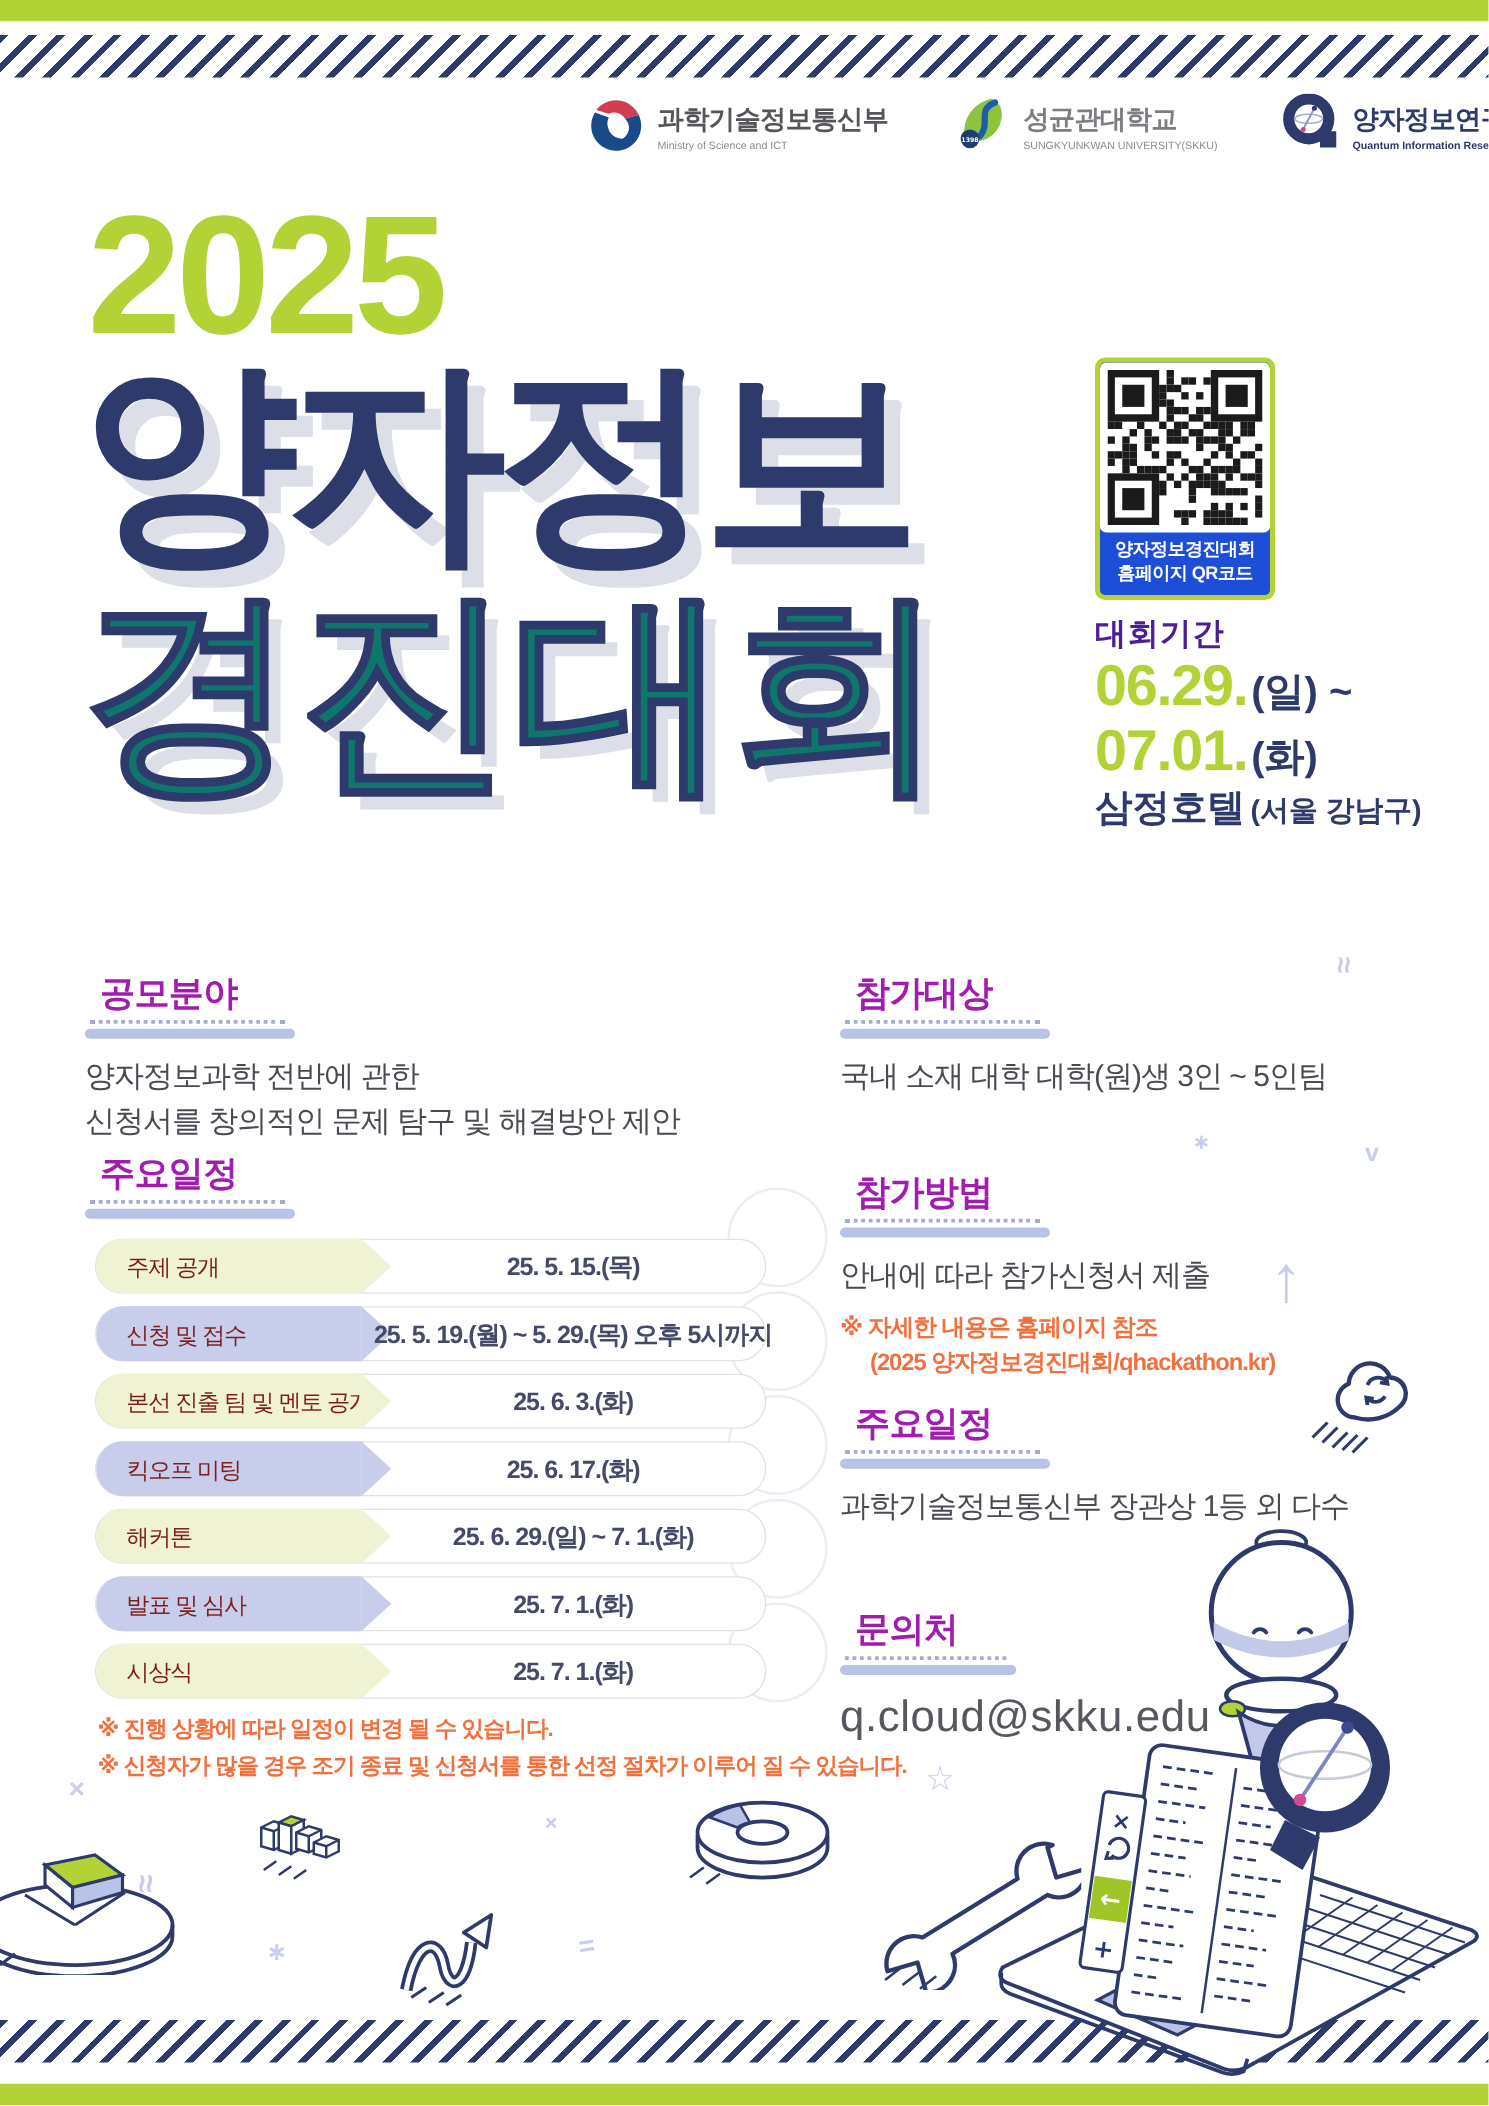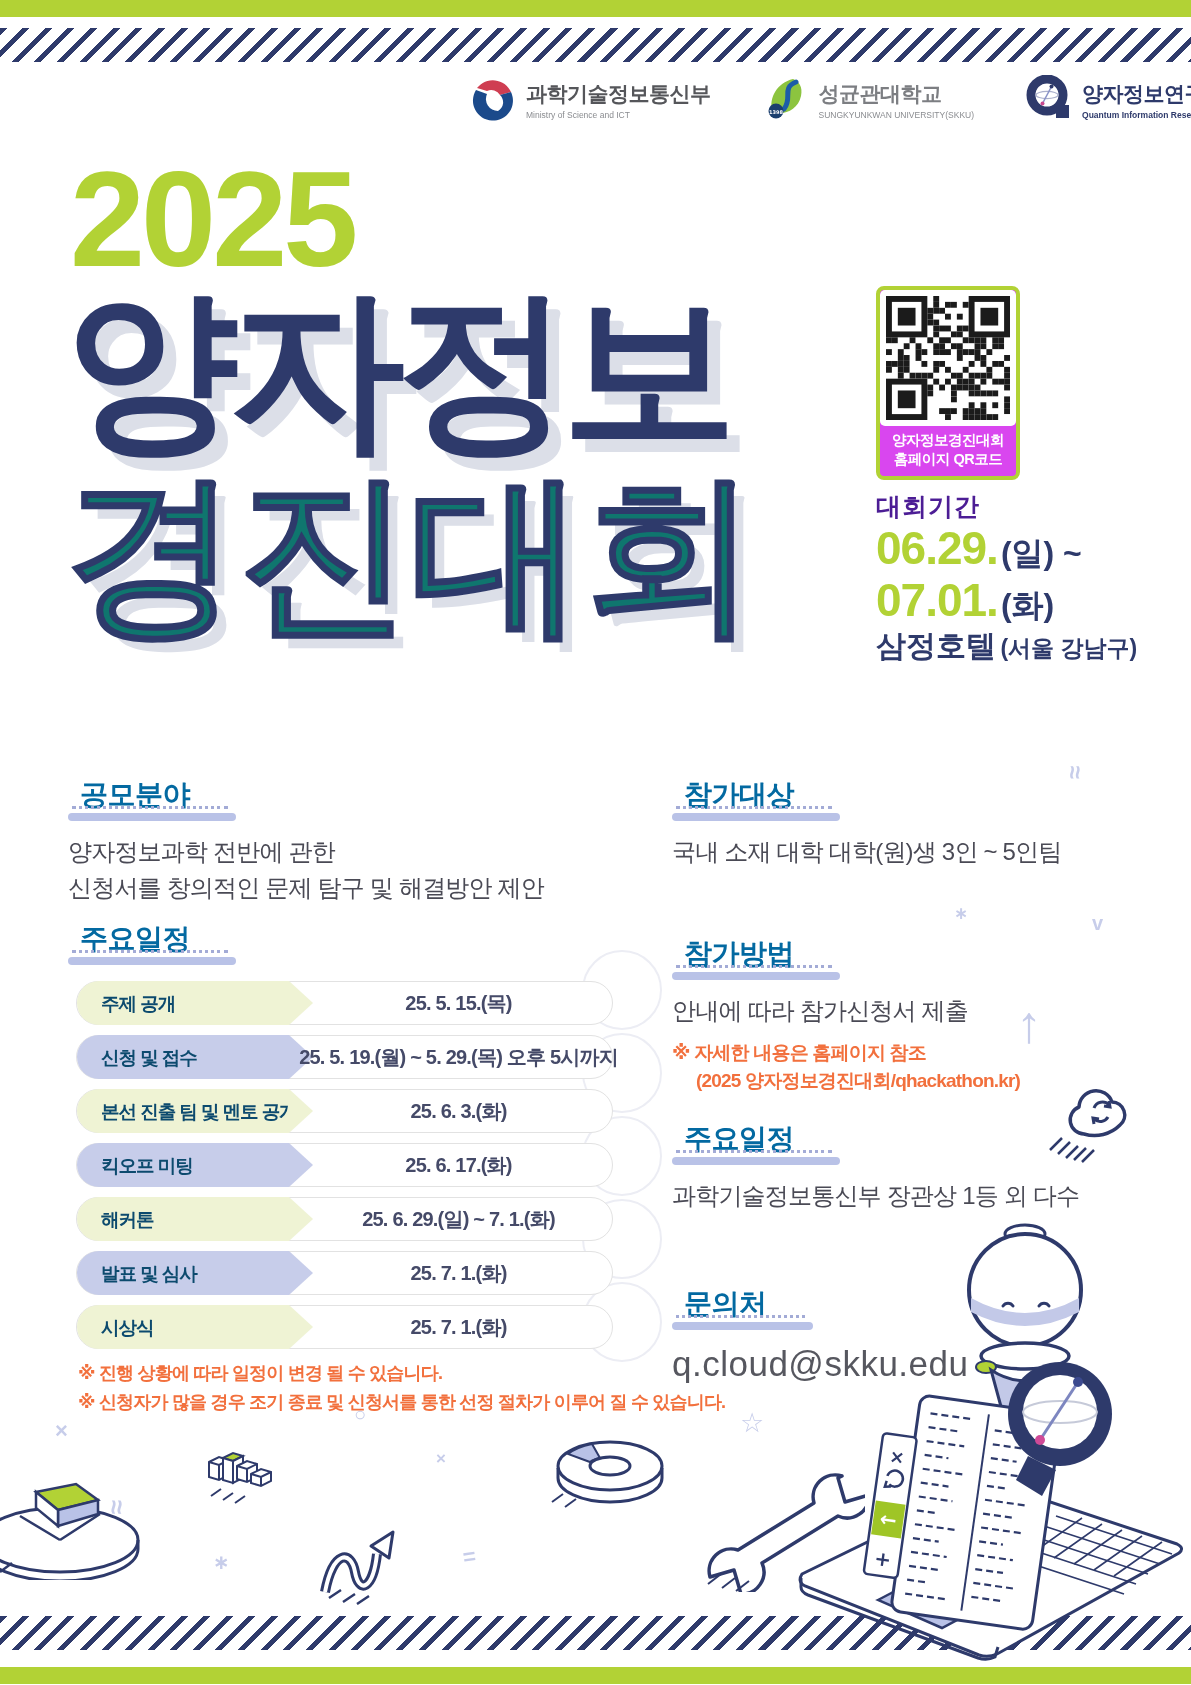--- a/index.html
+++ b/index.html
@@ -18,46 +18,46 @@
   .logo.skku .lname{color:#7c7e82}
   .logo.qirsc .lname{color:#2e3a6b}
   .logo.qirsc .lsub{color:#2e3a6b;font-weight:bold}
   
   .year{left:70px;top:152px;font-size:135px;font-weight:600;color:#b2d235;line-height:1;letter-spacing:-4px;z-index:2;white-space:nowrap}
   .title1{left:64px;top:282px;font-size:175px;font-weight:900;color:#2e3a6b;line-height:1;letter-spacing:-9px;
     text-shadow:13px 13px 0 #dcdfe8;z-index:2;white-space:nowrap}
   .title2{left:64px;top:466px;font-size:175px;font-weight:400;color:#0f766e;line-height:1;letter-spacing:-2px;
     -webkit-text-stroke:7px #2e3a6b;text-shadow:13px 13px 0 #dcdfe8;z-index:2;white-space:nowrap}
   
-  .qrbox{left:876px;top:286px;width:144px;border:4px solid #b2d235;border-radius:8px;background:#d946ef;overflow:hidden;z-index:2}
+  .qrbox{left:876px;top:286px;width:144px;border:4px solid #b2d235;border-radius:8px;background:#1d4ed8;overflow:hidden;z-index:2}
   .qrpad{background:#fff;border-radius:5px;padding:6px}
   #qr{display:block;width:124px;height:124px}
   .qrcap{color:#fff;font-weight:800;font-size:14.5px;line-height:1.3;text-align:center;padding:5px 0 7px;letter-spacing:-0.5px}
   .period{left:876px;top:490px;z-index:2;white-space:nowrap}
   .plabel{font-size:25px;font-weight:800;color:#4c1d95;letter-spacing:1px}
   .pline{line-height:1.12}
   .pnum{font-size:46px;font-weight:800;color:#b2d235;letter-spacing:-1px}
   .pday{font-size:32px;font-weight:800;color:#2e3a6b;margin-left:3px}
   .vlab{margin-top:12px;white-space:pre}
   .vname{font-size:30px;font-weight:800;color:#2e3a6b}
   .vloc{font-size:23px;font-weight:700;color:#2e3a6b}
   
   .sec{position:absolute;z-index:2}
-  .sec-head{display:inline-block;position:relative;font-size:28px;font-weight:800;color:#0369a1;
-    padding:0 46px 7px 12px;letter-spacing:-0.5px;white-space:nowrap}
+  .sec-head{display:inline-block;position:relative;font-size:28px;font-weight:800;color:#a21caf;
+    padding:0 46px 17px 12px;letter-spacing:-0.5px;white-space:nowrap}
   .sec-head::before{content:"";position:absolute;left:4px;right:8px;bottom:12px;border-top:3px dotted #a3abd6}
   .sec-head::after{content:"";position:absolute;left:0;right:0;bottom:0;height:8px;border-radius:4px;background:#b9c2e7}
   .sec-body{margin-top:13px;font-size:24px;color:#4a4a55;line-height:1.5;letter-spacing:-0.8px;white-space:nowrap}
   
   .rows{margin-top:16px;margin-left:8px;width:537px}
   .srow{position:relative;height:44px;margin-bottom:10px;background:#fff;border:1px solid #e2e2e2;border-radius:22px}
   .srow.g{--tone:#eff3d4}
   .srow.p{--tone:#c7cdea}
   .slabel{position:absolute;left:0;top:-1px;height:44px;width:212px;border-radius:22px 0 0 22px;background:var(--tone);
-    display:flex;align-items:center;padding-left:24px;font-size:18.5px;font-weight:700;color:#0c4a6e;letter-spacing:-1px;white-space:nowrap}
+    display:flex;align-items:center;padding-left:24px;font-size:18.5px;font-weight:400;color:#7f1d1d;letter-spacing:-1px;white-space:nowrap}
   .slabel::after{content:"";position:absolute;left:100%;top:0;border-top:22px solid transparent;
     border-bottom:22px solid transparent;border-left:24px solid var(--tone)}
   .sdate{position:absolute;left:238px;right:10px;top:0;height:100%;display:flex;align-items:center;justify-content:center;
     font-size:20px;font-weight:600;color:#454a68;letter-spacing:-0.8px;white-space:nowrap}
   .notes{margin-top:8px;margin-left:10px;font-size:18px;font-weight:700;color:#f2703d;line-height:1.62;letter-spacing:-0.8px;white-space:nowrap}
   .mnote{margin-top:10px;font-size:19px;font-weight:700;color:#f2703d;line-height:1.45;letter-spacing:-0.8px;white-space:nowrap}
   .mnote .ind{display:block;padding-left:24px}
   .email{margin-top:14px;font-size:35px;color:#56575f;letter-spacing:0.5px;white-space:nowrap}
   
   .mark{position:absolute;color:#c7cdea;font-weight:700;z-index:1;line-height:1}

